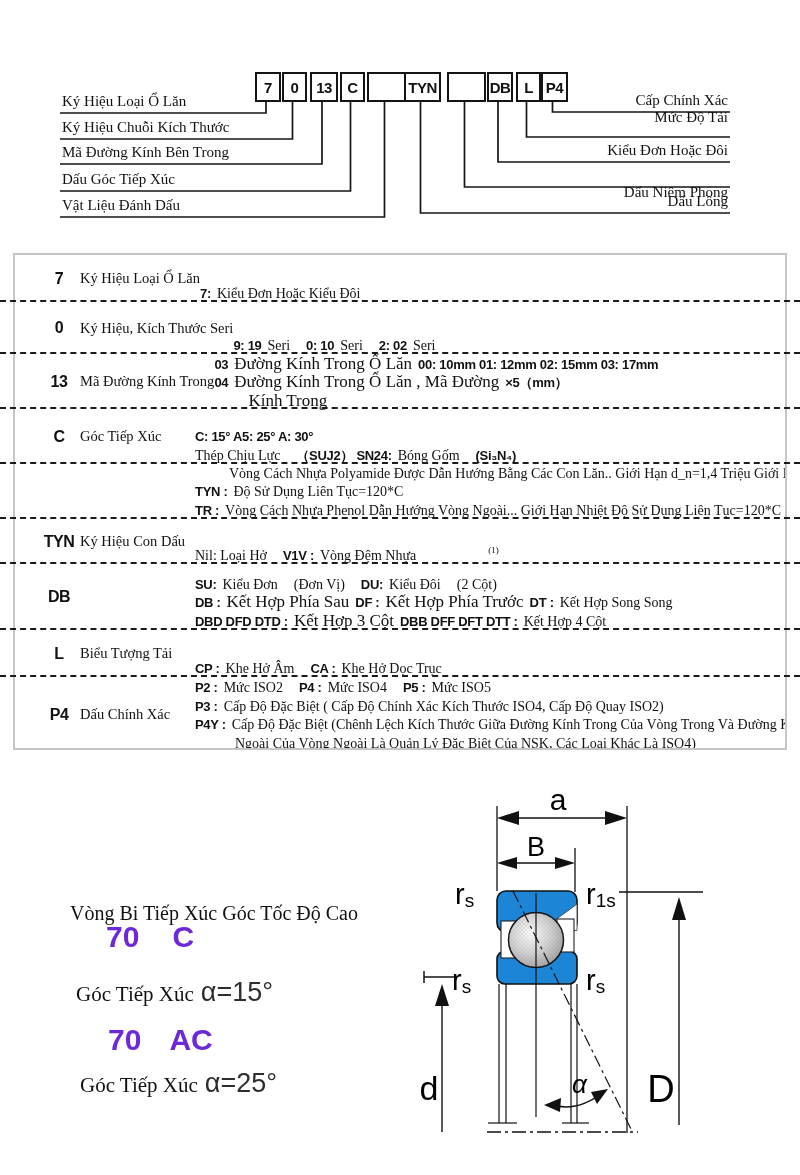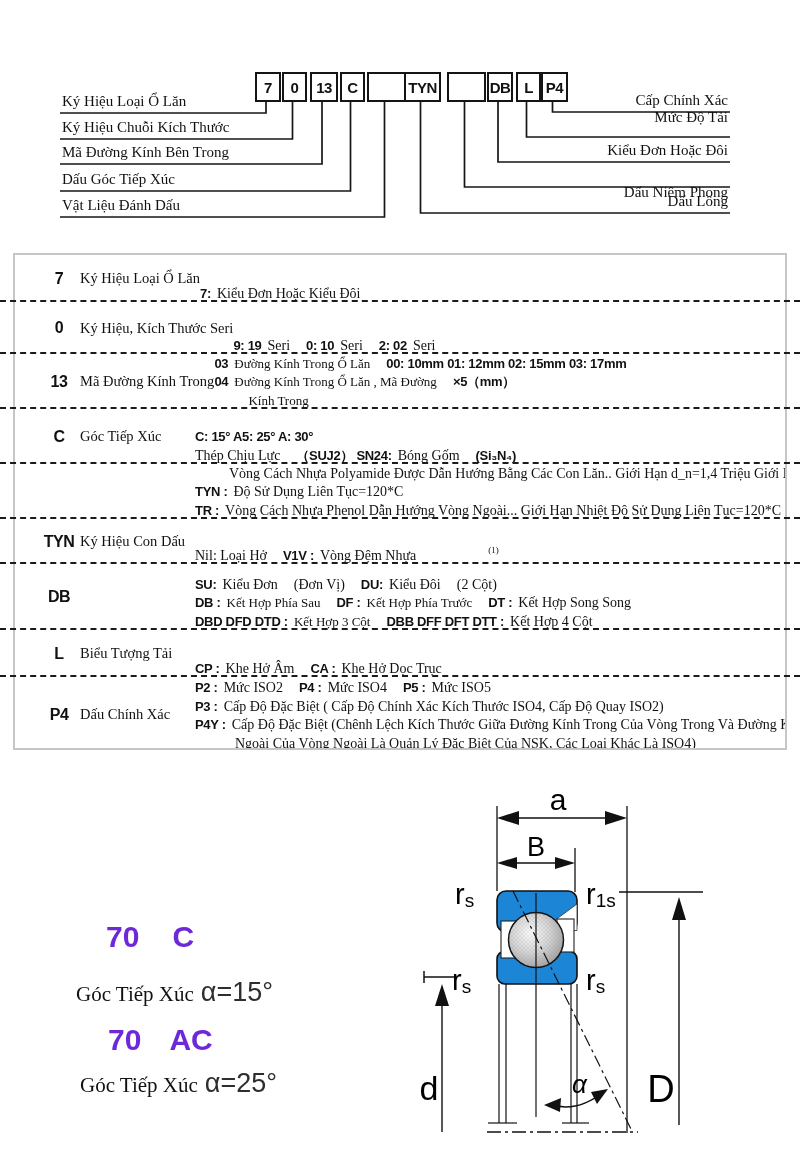--- a/index.html
+++ b/index.html
@@ -27,21 +27,21 @@
   .tleft{flex:0 0 180px;display:flex;align-items:center;padding-left:26px;box-sizing:border-box;}
   .tcode{font-family:"Liberation Sans","DejaVu Sans",sans-serif;font-weight:bold;font-size:16px;
          letter-spacing:-0.5px;min-width:36px;text-align:center;}
   .tlabel{font-size:14.5px;margin-left:3px;white-space:nowrap;}
   .tcontent{flex:1 1 auto;display:flex;flex-direction:column;justify-content:flex-end;overflow:visible;}
   .tline{white-space:nowrap;line-height:17.5px;}
   .tline.ind1{padding-left:34px;} .tline.ind2{padding-left:40px;}
   .segc{font-family:"Liberation Sans","DejaVu Sans",sans-serif;font-weight:bold;font-size:13px;
         letter-spacing:-0.3px;margin-right:6px;}
   .segt{font-size:14px;margin-right:16px;}
-  .segts{font-size:13px;margin-right:16px;}
+  .segts{font-size:17px;margin-right:6px;}
   .segsup{font-size:9px;margin-left:56px;}
 
   .sep{position:absolute;left:0;width:800px;height:0;border-top:2px dashed #1b1b1b;}
   .sep1{top:300px;} .sep2{top:352px;} .sep3{top:407px;} .sep4{top:462px;}
   .sep5{top:517px;} .sep6{top:562px;} .sep7{top:628px;} .sep8{top:675px;}
 
   .watermark{position:absolute;left:200px;top:486px;font-size:42px;letter-spacing:7px;
              color:#c3c5c8;opacity:.8;font-family:"Liberation Serif",serif;pointer-events:none;}
 
   
@@ -191,20 +191,21 @@
   <div class="sep sep1"></div>
   <div class="sep sep2"></div>
   <div class="sep sep3"></div>
   <div class="sep sep4"></div>
   <div class="sep sep5"></div>
   <div class="sep sep6"></div>
   <div class="sep sep7"></div>
   <div class="sep sep8"></div>
 
 
+  <div class="bt bt-title">Vòng Bi Tiếp Xúc Góc Tốc Độ Cao</div>
   <div class="bt bt-code bt-code1">
     <span>70</span>
     <span class="sfx">C</span>
   </div>
   <div class="bt bt-angle bt-angle1">
     <span>Góc Tiếp Xúc</span>
     <span class="av">α=15°</span>
   </div>
   <div class="bt bt-code bt-code2">
     <span>70</span>

